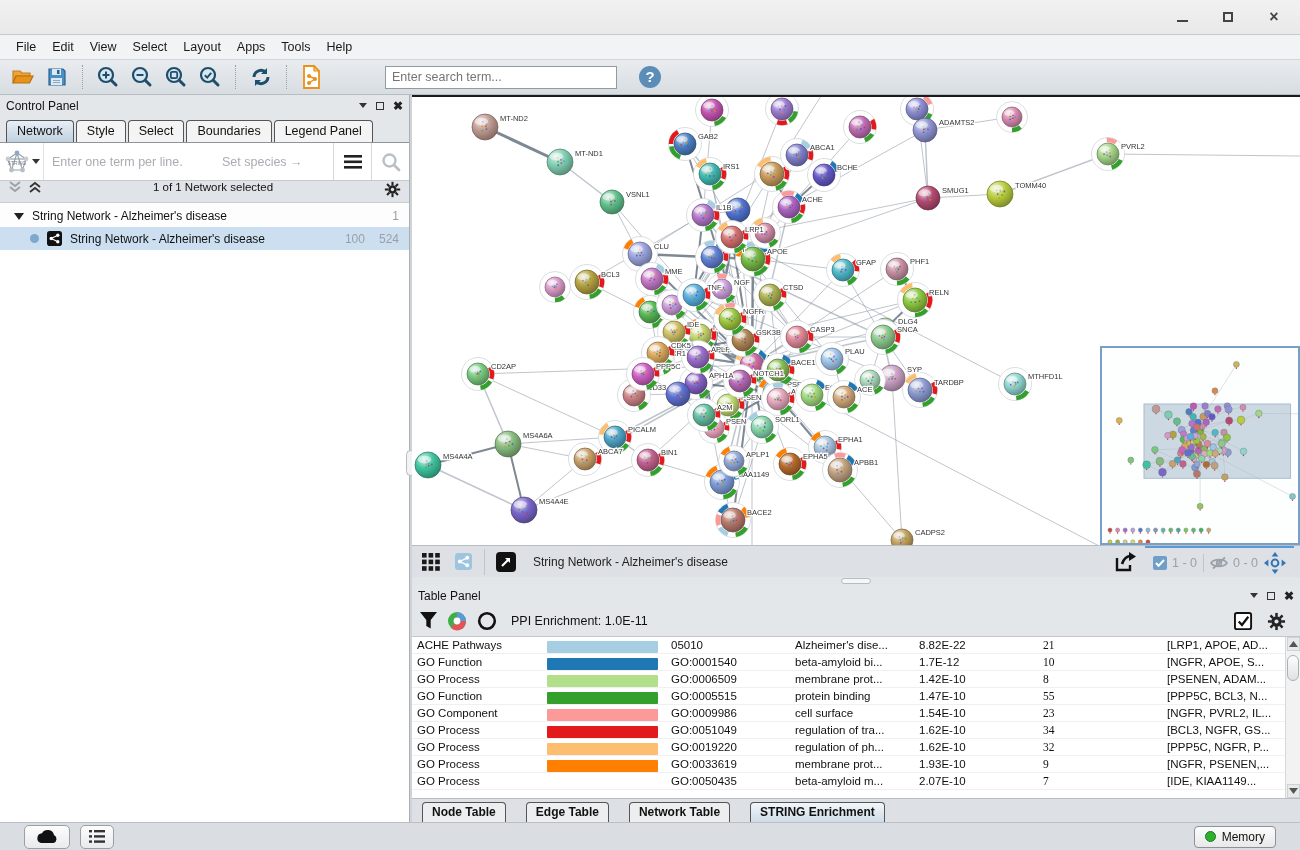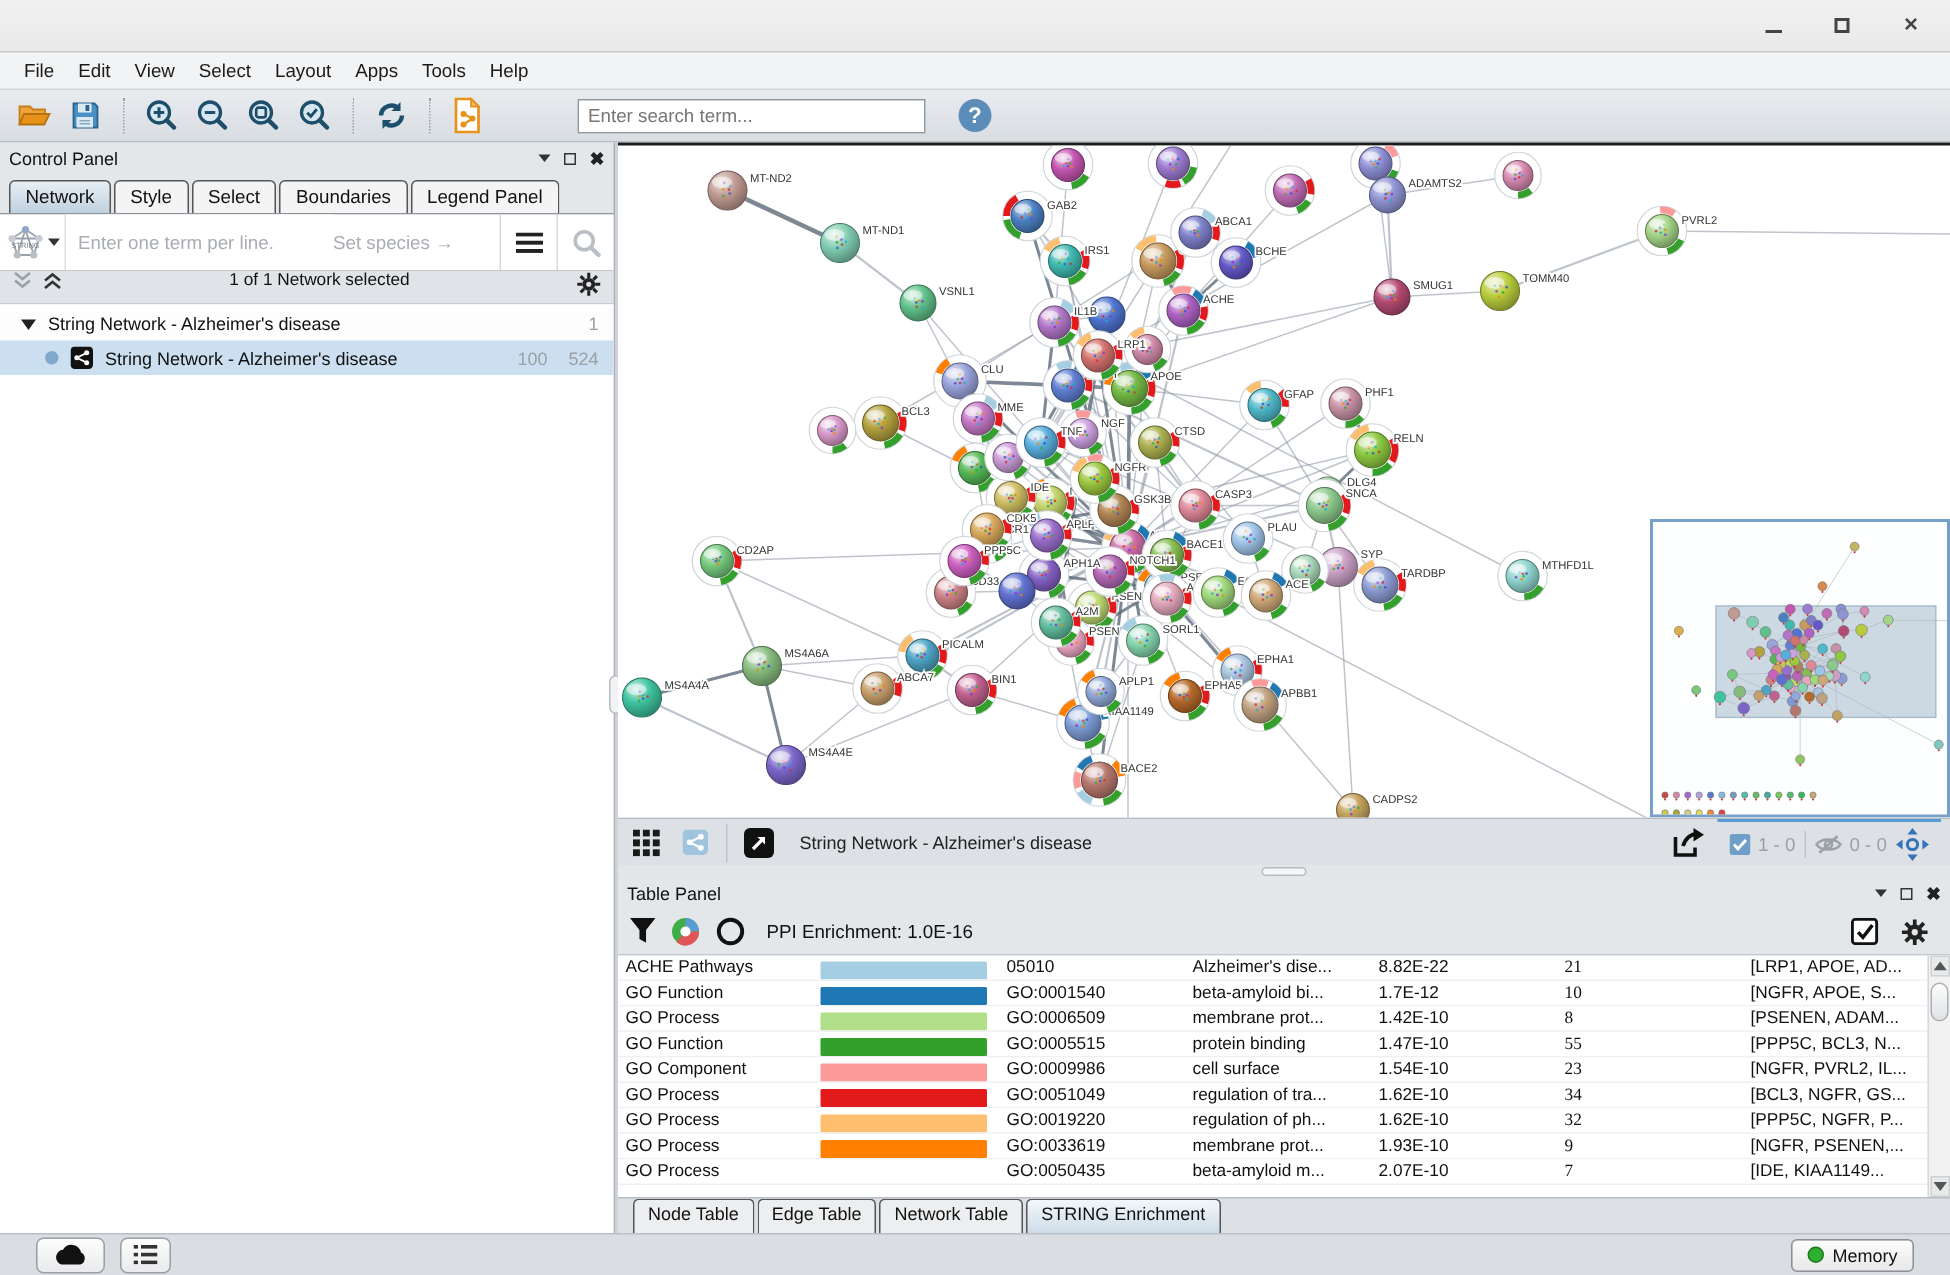--- a/index.html
+++ b/index.html
@@ -85,21 +85,21 @@
   .trow { display:flex; height:17px; border-bottom:1px solid #f0f0f2; background:#fff;}
   .td { font-size:11.5px; color:#111; padding:1.5px 0 0 5px; overflow:hidden; white-space:nowrap;}
   .td.num { padding-right:8px;font-family:Liberation Serif, serif;}
   .colorbar { height:12px; margin:2px 8px 0 2px; border-radius:1px;}
   .c-cat{width:128px;} .c-col{width:126px;} .c-term{width:124px;} .c-desc{width:124px;} .c-fdr{width:124px;} .c-num{width:124px;} .c-genes{flex:1;}
   .vscroll { width:15px; background:#f2f2f3; border-left:1px solid #d5d8da; display:flex; flex-direction:column; align-items:center;}
   .vs-arrow { width:13px; height:14px; display:flex; align-items:center; justify-content:center; background:#e8e9ea; border:1px solid #cfd2d5; }
   .vs-thumb { width:12px; height:26px; background:linear-gradient(#fdfdfd,#dfe1e3); border:1px solid #aab0b5; border-radius:7px; margin-top:4px;}
   .vs-track { flex:1;}
 
-  .bottom-tabs { height:24px; background:#dde1e5; border-top:1px solid #b7bdc3; display:flex; padding-left:10px; gap:2px; flex:0 0 24px;}
+  .bottom-tabs { height:24px; background:#dde1e5; border-top:1px solid #b7bdc3; display:flex; align-items:flex-end; padding-left:10px; gap:20px; flex:0 0 24px;font-weight:bold;}
   .btab { border:1px solid #555; border-bottom:none; border-radius:4px 4px 0 0; padding:2px 9px 3px; font-size:12px; background:#eceef0; color:#111;}
   .btab.sel { background:linear-gradient(#f2f7fb,#cfdce8); }
 
   
   .statusbar { height:28px; background:#dadde1; border-top:1px solid #b9bfc5; display:flex; align-items:center; padding:0 24px; flex:0 0 28px;}
   .sb-iconbtn { height:24px; border:1px solid #9aa0a6; border-radius:5px; background:linear-gradient(#fdfdfd,#e9eaec); display:flex; align-items:center; justify-content:center; margin-right:10px;}
   .memory-btn { margin-left:auto; height:22px; border:1px solid #8b9099; border-radius:4px; background:linear-gradient(#fcfcfc,#e8e8e8); display:flex; align-items:center; gap:6px; padding:0 10px; font-size:12px; color:#111;}
   .green-dot { width:11px; height:11px; border-radius:50%; background:#2faf2f; border:1px solid #1d7a1d;}
   svg { display:block; }
 </style>
@@ -2499,21 +2499,21 @@
             </svg>
           <svg width="20" height="20" viewBox="0 0 20 20">
               <circle cx="10" cy="10" r="9" fill="#3fae49"></circle>
               <path d="M10 10 L10 1 A9 9 0 0 1 19 10 Z" fill="#5b9bd5"></path>
               <path d="M10 10 L19 10 A9 9 0 0 1 4 17 Z" fill="#e05555"></path>
               <circle cx="10" cy="10" r="3.4" fill="#fff"></circle>
             </svg>
           <svg width="20" height="20" viewBox="0 0 20 20">
               <circle cx="10" cy="10" r="7.8" fill="none" stroke="#111" stroke-width="2.6"></circle>
             </svg>
-          <span class="ppi-text">PPI Enrichment: 1.0E-16</span>
+          <span class="ppi-text">PPI Enrichment: 1.0E-11</span>
           <div class="tp-right">
             <svg width="19" height="19" viewBox="0 0 20 20">
                 <rect x="1" y="1" width="17" height="17" rx="2" fill="#fff" stroke="#111" stroke-width="2"></rect>
                 <path d="M5 10 l3.4 3.6 L15 5" fill="none" stroke="#111" stroke-width="2.4"></path>
               </svg>
             <svg width="19" height="19" viewBox="0 0 20 20">
                 <g stroke="#222" stroke-width="2.6">
                   <line x1="10" y1="1" x2="10" y2="5"></line>
                   <line x1="10" y1="15" x2="10" y2="19"></line>
                   <line x1="1" y1="10" x2="5" y2="10"></line>

